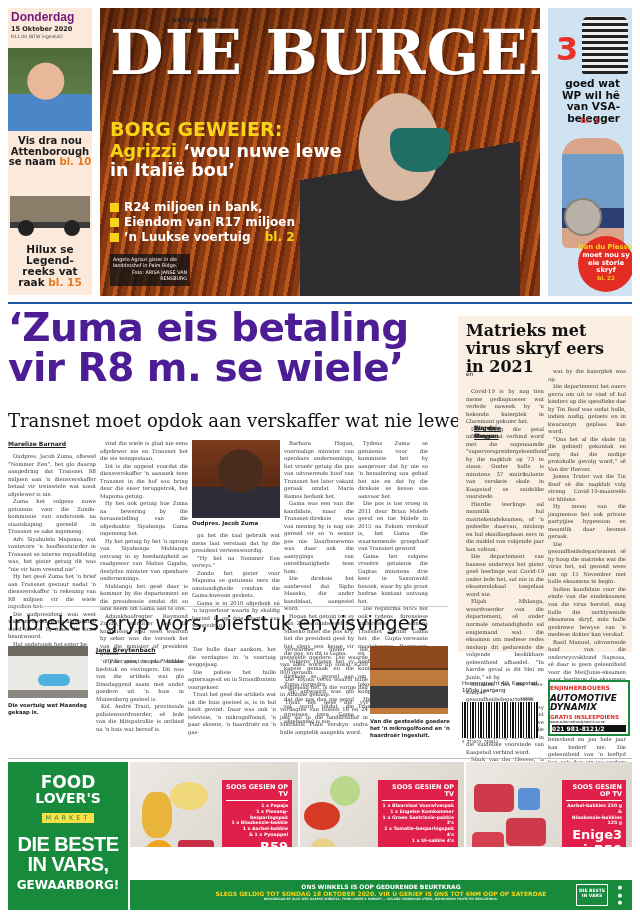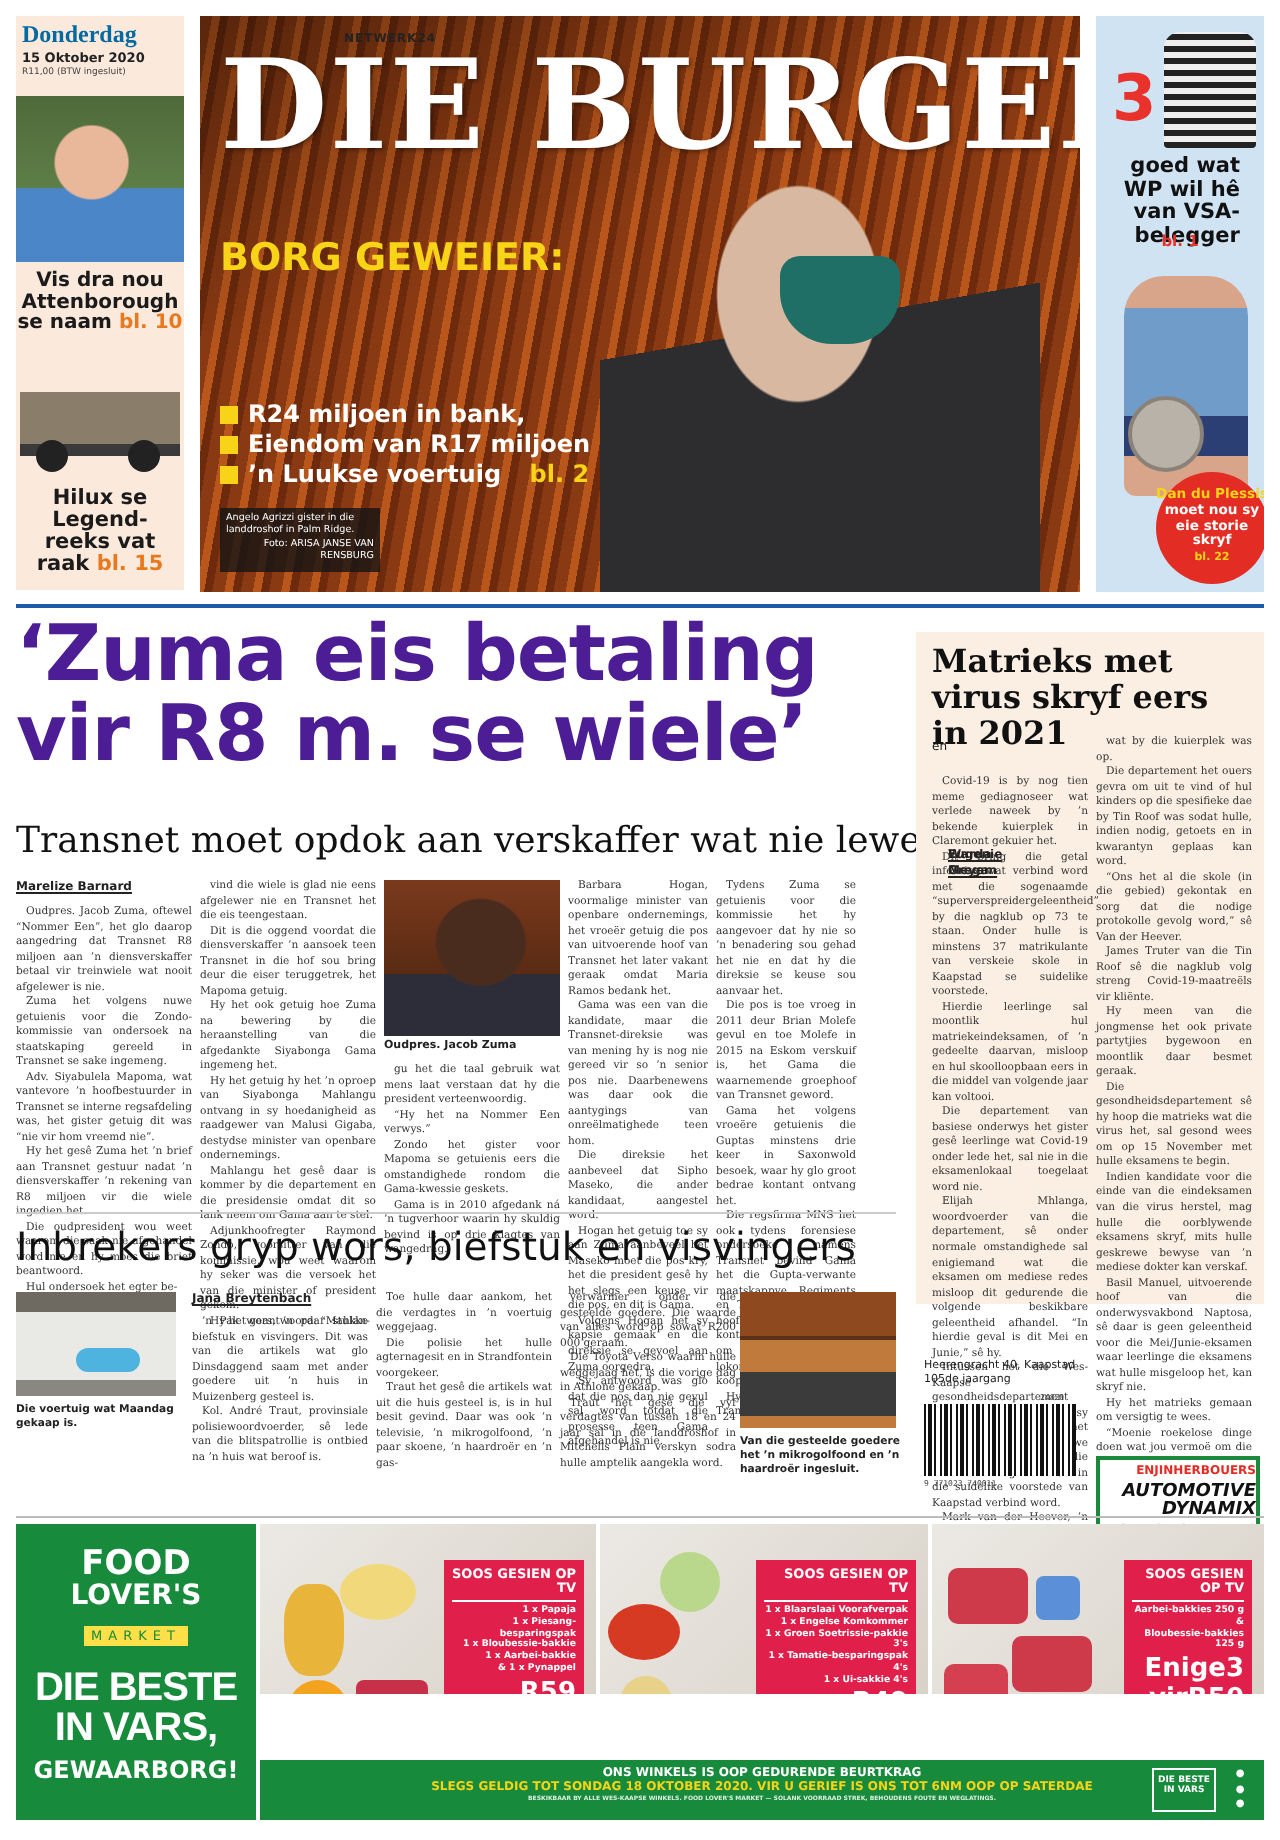--- a/index.html
+++ b/index.html
@@ -1,21 +1,21 @@
 <!DOCTYPE html>
 <html><head>
 <meta charset="utf-8">
 <style>
   * { box-sizing: border-box; margin: 0; padding: 0; }
   body { width: 640px; height: 920px; background: #fff; font-family: "DejaVu Serif", serif; color: #1a1a1a; overflow: hidden; position: relative; }
   .abs { position: absolute; }
 
   
   .left-col { left: 8px; top: 8px; width: 84px; height: 287px; background: #fbe9dc; }
-  .date-day { position: absolute; left: 3px; top: 2px; font-family: Liberation Serif, serif; font-weight: bold; font-size: 12px; color: #0369a1; }
+  .date-day { position: absolute; left: 3px; top: 2px; font-family: Liberation Sans, sans-serif; font-weight: bold; font-size: 12px; color: #701a75; }
   .date-full { position: absolute; left: 3px; top: 17px; font-family: "DejaVu Sans", sans-serif; font-weight: bold; font-size: 6.5px; color: #222; }
   .date-price { position: absolute; left: 3px; top: 26px; font-family: "DejaVu Sans", sans-serif; font-size: 4.5px; color: #444; }
   .photo-att { position: absolute; left: 0; top: 40px; width: 84px; height: 83px; background: radial-gradient(circle at 45% 40%, #e9b79a 0 18px, transparent 19px), linear-gradient(180deg, #4f6a3a 0%, #5d7e47 55%, #4b86c8 56%, #4b86c8 100%); }
   .side-head { position: absolute; left: 0; width: 84px; text-align: center; font-family: "DejaVu Sans", sans-serif; font-weight: bold; color: #1b1b1b; line-height: 1.05; }
   .side-head .ref { color: #e8791e; }
   .photo-hilux { position: absolute; left: 2px; top: 180px; width: 80px; height: 52px; background: linear-gradient(180deg, transparent 0 8px, #8a7e6a 8px 34px, #3a3a3a 34px 40px, transparent 40px); border-radius: 6px; }
   .photo-hilux::before { content: ""; position: absolute; left: 8px; bottom: 4px; width: 16px; height: 16px; border-radius: 50%; background: #222; }
   .photo-hilux::after { content: ""; position: absolute; right: 10px; bottom: 4px; width: 16px; height: 16px; border-radius: 50%; background: #222; }
 
   
@@ -80,21 +80,21 @@
   .car-cap { left: 8px; top: 702px; width: 84px; font-family: "DejaVu Sans", sans-serif; font-weight: bold; font-size: 5.3px; color: #222; line-height: 1.3; }
   .s2col1 { left: 96px; top: 646px; width: 88px; }
   .s2col2 { left: 188px; top: 646px; width: 88px; }
   .s2col3 { left: 280px; top: 646px; width: 88px; }
   .goods-photo { left: 370px; top: 646px; width: 78px; height: 68px; background: linear-gradient(180deg, #8e4a1e 0 22px, #5a3218 22px 24px, #c07a3c 24px 40px, #3b3b3b 40px 62px, #c07a3c 62px); }
   .goods-cap { left: 370px; top: 718px; width: 82px; font-family: "DejaVu Sans", sans-serif; font-weight: bold; font-size: 5.3px; line-height: 1.3; color: #222; }
 
   .address { left: 462px; top: 680px; font-family: "DejaVu Sans", sans-serif; font-size: 5.5px; color: #222; line-height: 1.3; }
   .barcode { left: 462px; top: 702px; width: 76px; height: 36px; background: repeating-linear-gradient(90deg, #111 0 1px, #fff 1px 2px, #111 2px 4px, #fff 4px 5px, #111 5px 6px, #fff 6px 8px); }
   .barcode-num { left: 462px; top: 739px; font-family: "DejaVu Sans Mono", monospace; font-size: 4px; color: #444; }
-  .ad-auto { left: 548px; top: 680px; width: 82px; height: 56px; border: 2px solid #1a8a3a; background: #fff; text-align: right; margin-top: 48px; }
+  .ad-auto { left: 548px; top: 680px; width: 82px; height: 56px; border: 2px solid #1a8a3a; background: #fff; text-align: left; }
   .ad-auto .t1 { font-family: "DejaVu Sans", sans-serif; font-weight: bold; font-size: 6px; color: #e32c23; margin-top: 2px; }
   .ad-auto .t2 { font-family: "DejaVu Sans", sans-serif; font-weight: bold; font-style: italic; font-size: 9px; color: #111; line-height: 1; margin: 3px 0 2px; }
   .ad-auto .t3 { font-family: "DejaVu Sans", sans-serif; font-weight: bold; font-size: 5.5px; color: #e32c23; }
   .ad-auto .t4 { font-family: "DejaVu Sans", sans-serif; font-size: 3.5px; color: #111; }
   .ad-auto .t5 { background: #111; color: #fff; font-family: "DejaVu Sans", sans-serif; font-weight: bold; font-size: 6px; margin: 1px 2px 0; }
 
   
   .rule-bot { left: 8px; top: 758px; width: 624px; height: 1px; background: #bbb; }
   .ad { left: 8px; top: 762px; width: 624px; height: 150px; background: #fff; }
   .ad-brand { position: absolute; left: 0; top: 0; width: 120px; height: 148px; background: #178a3c; color: #fff; text-align: center; }
@@ -134,20 +134,24 @@
     <span class="ref">bl. 15</span>
   </div>
 </div>
 
 <div class="abs hero">
   <div class="hero-person"></div>
   <div class="hero-mask"></div>
   <div class="masthead">DIE BURGER</div>
   <div class="netwerk">NETWERK24</div>
   <div class="kicker">BORG GEWEIER:</div>
+  <div class="hero-head">
+    <span class="hl">Agrizzi</span>
+    <span>‘wou nuwe lewe in Italië bou’</span>
+  </div>
   <ul class="bullets">
     <li>
         <span class="sq"></span>
         <span>R24 miljoen in bank,</span>
       </li>
     <li>
         <span class="sq"></span>
         <span>Eiendom van R17 miljoen</span>
       </li>
     <li><span class="sq"></span><span>’n Luukse voertuig</span>&nbsp;<span class="ref">bl. 2</span></li>

